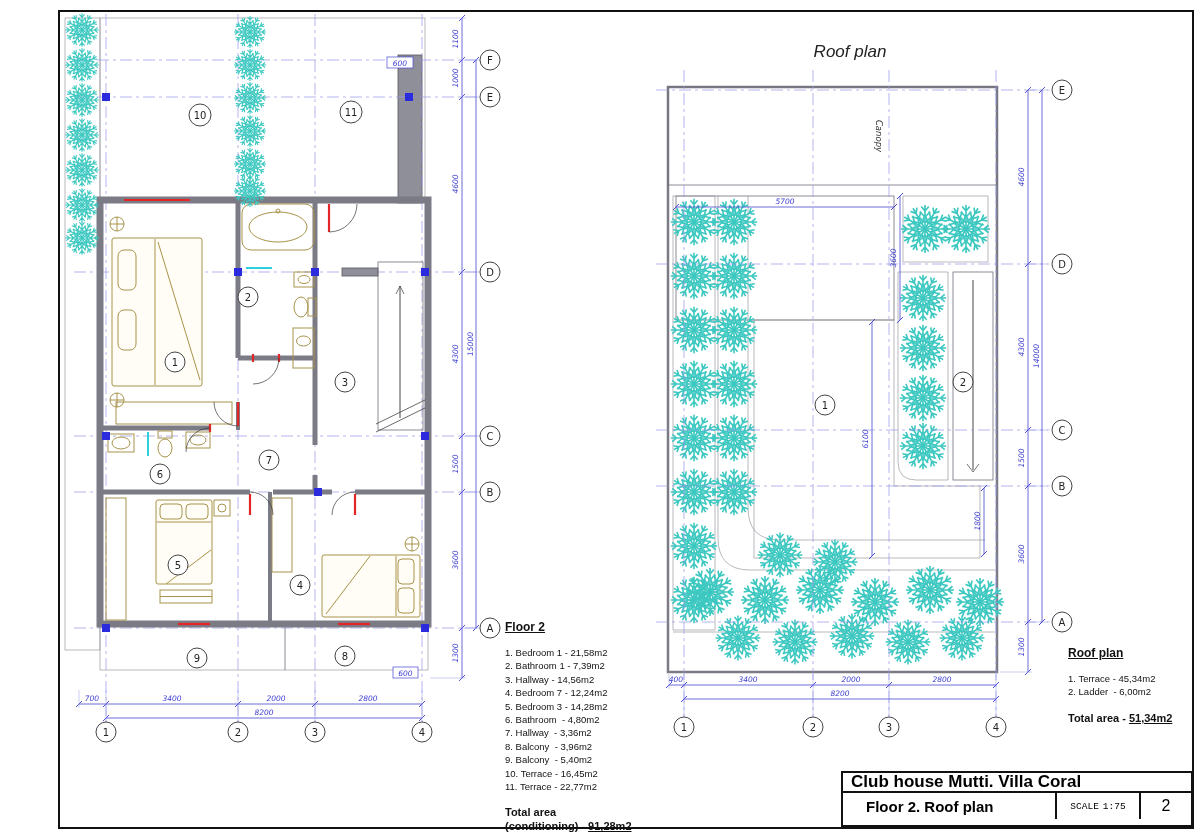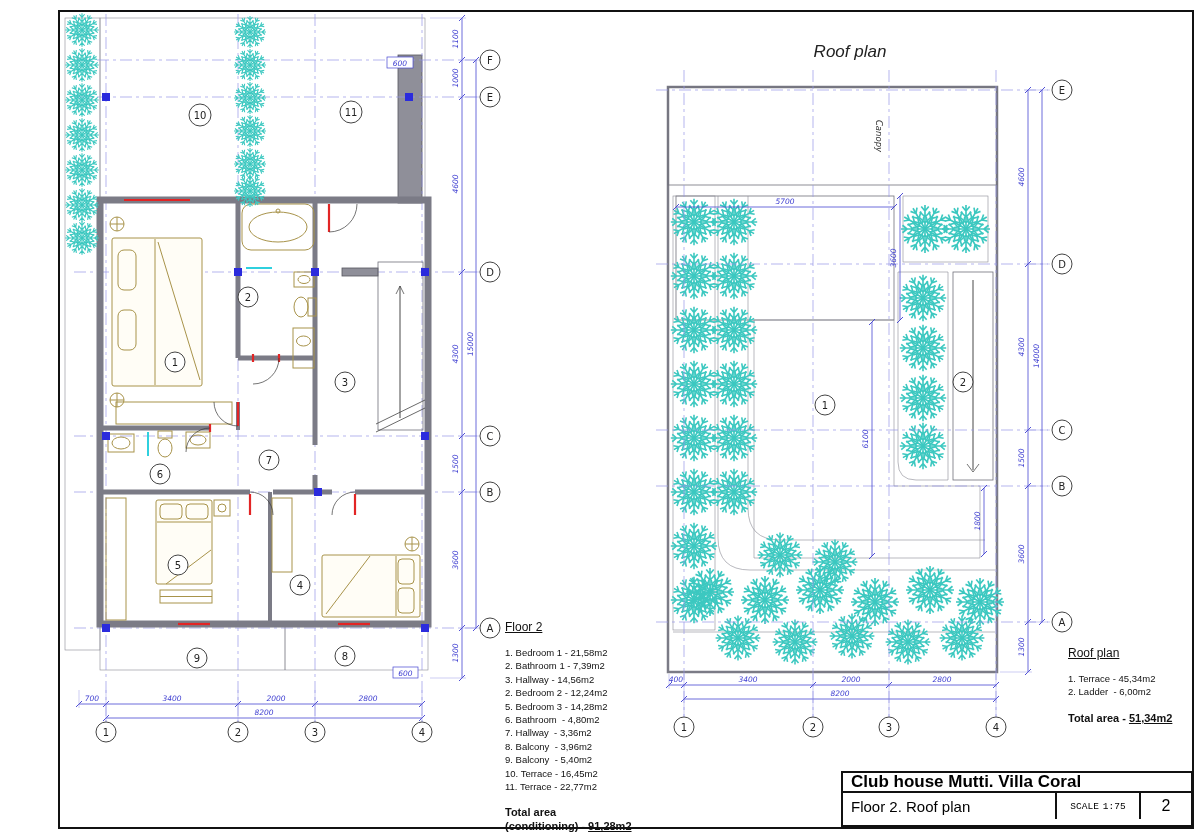--- a/index.html
+++ b/index.html
@@ -20,30 +20,30 @@
   .thinner{stroke:#8a8a94;stroke-width:.6;fill:none;}
   .tan{stroke:#a8934a;stroke-width:1;fill:none;}
   .tanfill{stroke:#a8934a;stroke-width:1;fill:#fffdf6;}
   .arc{stroke:#3a3a3a;stroke-width:.7;fill:none;}
   .red{stroke:#e22525;stroke-width:2.2;fill:none;}
   .cyan{stroke:#2fd0de;stroke-width:2;fill:none;}
   .sq{fill:#2b2bdd;}
   .roof-title{font:italic 17px "Liberation Sans",sans-serif;fill:#222;text-anchor:middle;}
   .canopytxt{font:italic 8.5px "DejaVu Sans",sans-serif;fill:#333;text-anchor:middle;}
   .legend{position:absolute;color:#111;}
-  .legend-h{font-size:12px;font-weight:normal;text-decoration:underline;margin-bottom:12px;}
+  .legend-h{font-size:12px;font-weight:bold;text-decoration:underline;margin-bottom:12px;}
   .legend-item{font-size:9.5px;line-height:13.4px;white-space:pre;}
   .legend-total{font-size:11px;font-weight:bold;margin-top:12px;line-height:14px;}
   .u{text-decoration:underline;}
   #titleblock{position:absolute;left:841px;top:771px;width:352px;height:56px;border:2px solid #111;
               box-sizing:border-box;background:#fff;}
   #tb-row1{height:20px;border-bottom:2px solid #111;box-sizing:border-box;display:flex;align-items:center;
            padding-left:8px;font-size:17px;font-weight:bold;}
   #tb-row2{height:26px;display:flex;}
-  #tb-title{width:212px;box-sizing:border-box;display:flex;align-items:center;padding-left:8px;font-size:15px;}
+  #tb-title{width:212px;box-sizing:border-box;display:flex;align-items:center;padding-left:23px;font-size:15px;font-weight:bold;}
   #tb-scale{width:84px;box-sizing:border-box;border-left:2px solid #111;display:flex;align-items:center;
             justify-content:center;gap:4px;font-size:9.5px;font-family:Liberation Mono, monospace;}
   #tb-num{flex:1;box-sizing:border-box;border-left:2px solid #111;display:flex;align-items:center;
           justify-content:center;font-size:16px;}
   #fmt{position:absolute;left:1136px;top:854px;font:italic 10px "DejaVu Sans",sans-serif;color:#222;}
 </style>
 </head>
 <body>
 
 <div id="sheet">
@@ -502,21 +502,21 @@
       <circle cx="313" cy="352" r="10" class="bub"></circle>
         <text class="bubtxt" x="313" y="352">2</text>
     </g>
   </svg>
 
   <div class="legend" style="left:505px;top:620px;width:180px;">
     <div class="legend-h">Floor 2</div>
     <div class="legend-item">1. Bedroom 1 - 21,58m2</div>
     <div class="legend-item">2. Bathroom 1 - 7,39m2</div>
     <div class="legend-item">3. Hallway - 14,56m2</div>
-    <div class="legend-item">2. Bedroom 2 - 12,24m2</div>
+    <div class="legend-item">4. Bedroom 7 - 12,24m2</div>
     <div class="legend-item">5. Bedroom 3 - 14,28m2</div>
     <div class="legend-item">6. Bathroom  - 4,80m2</div>
     <div class="legend-item">7. Hallway  - 3,36m2</div>
     <div class="legend-item">8. Balcony  - 3,96m2</div>
     <div class="legend-item">9. Balcony  - 5,40m2</div>
     <div class="legend-item">10. Terrace - 16,45m2</div>
     <div class="legend-item">11. Terrace - 22,77m2</div>
     <div class="legend-total">
       <div>Total area</div>
       <div><span>(conditioning) - </span><span class="u">91,28m2</span></div>

